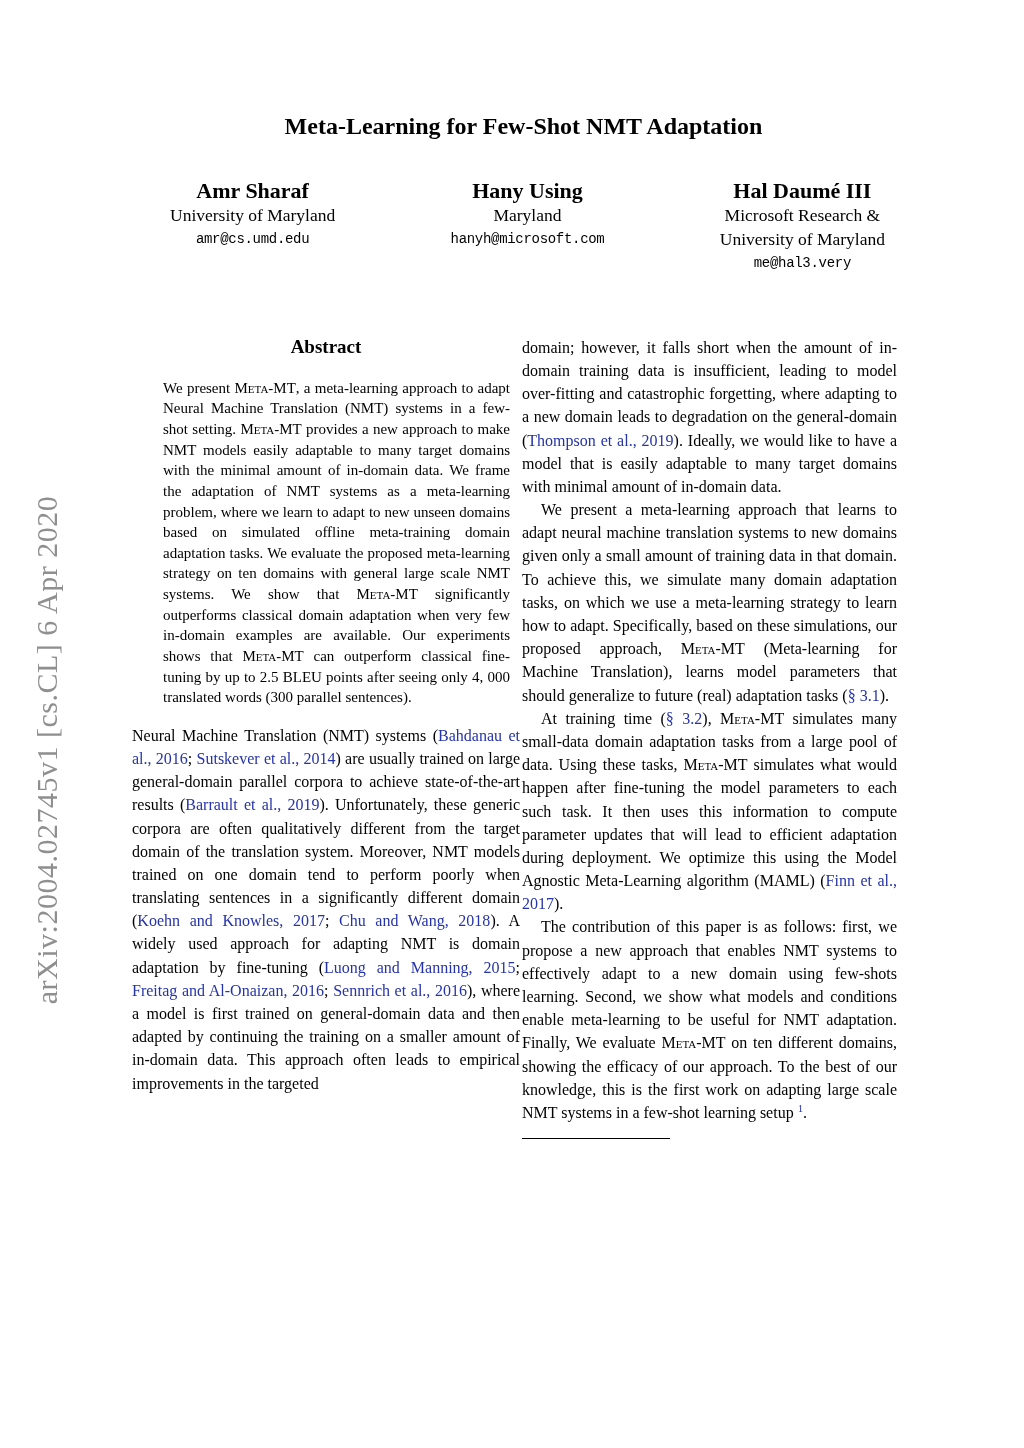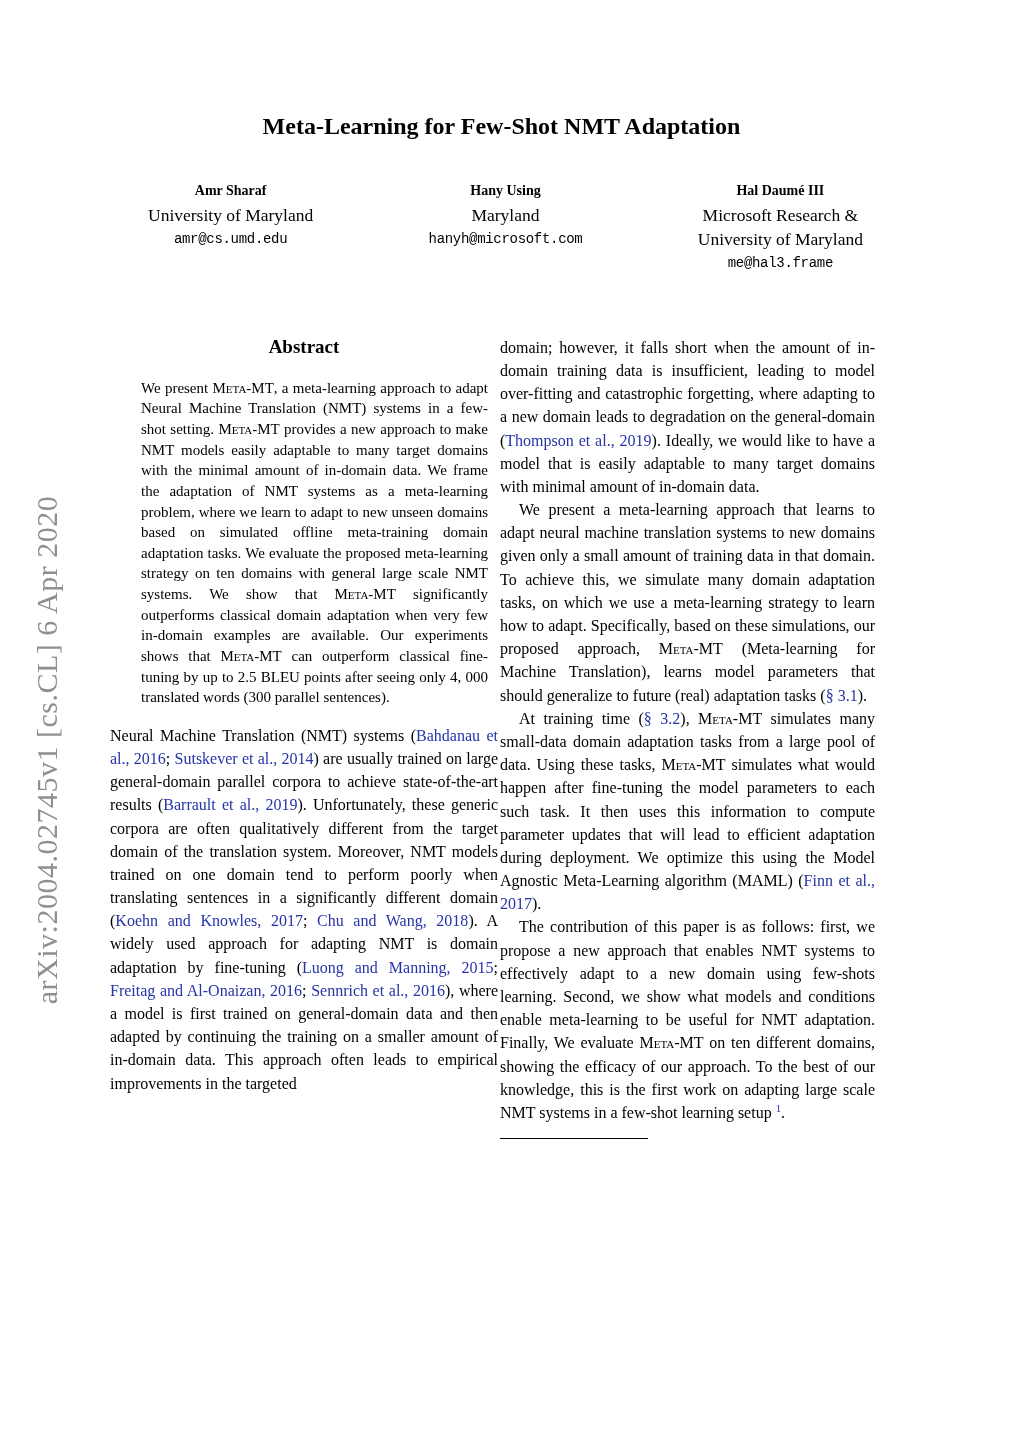--- a/index.html
+++ b/index.html
@@ -24,39 +24,39 @@
     left: 47px;
     transform: translate(-50%, -50%) rotate(-90deg);
     transform-origin: center center;
     white-space: nowrap;
     font-size: 30px;
     color: var(--watermark-color);
     letter-spacing: 0.5px;
   }
   .content {
     position: absolute;
-    left: 110px;
+    left: 132px;
     top: 0;
     width: 783px;
   }
   .title {
     margin: 112px 0 0 0;
     text-align: center;
     font-size: 24px;
     font-weight: bold;
     line-height: 1.2;
   }
   .authors {
     margin-top: 38px;
     display: flex;
     justify-content: space-between;
     padding: 0 30px 0 38px;
   }
   .author { text-align: center; }
-  .author-name { font-size: 14px; font-weight: bold; line-height: 24px; }
+  .author-name { font-size: 22px; font-weight: bold; line-height: 24px; }
   .author-affil { font-size: 17.5px; line-height: 24px; }
   .author-email {
     font-family: "Liberation Mono", "DejaVu Sans Mono", monospace;
     font-size: 14px;
     line-height: 25px;
     letter-spacing: -0.3px;
   }
   .columns {
     display: flex;
     gap: 2px;
@@ -130,21 +130,21 @@
     </div>
     <div class="author">
       <div class="author-name">Hany Using</div>
       <div class="author-affil">Maryland</div>
       <div class="author-email">hanyh@microsoft.com</div>
     </div>
     <div class="author">
       <div class="author-name">Hal Daumé III</div>
       <div class="author-affil">Microsoft Research &amp;</div>
       <div class="author-affil">University of Maryland</div>
-      <div class="author-email">me@hal3.frame</div>
+      <div class="author-email">me@hal3.very</div>
     </div>
   </div>
 
   <div class="columns">
 
     <div class="col-left">
       <div class="abstract-heading">Abstract</div>
       <div class="abstract-body para"><span>We present </span><span class="seg-sc">Meta-MT</span><span>, a meta-learning approach to adapt Neural Machine Translation (NMT) systems in a few-shot setting. </span><span class="seg-sc">Meta-MT</span><span> provides a new approach to make NMT models easily adaptable to many target domains with the minimal amount of in-domain data. We frame the adaptation of NMT systems as a meta-learning problem, where we learn to adapt to new unseen domains based on simulated offline meta-training domain adaptation tasks. We evaluate the proposed meta-learning strategy on ten domains with general large scale NMT systems. We show that </span><span class="seg-sc">Meta-MT</span><span> significantly outperforms classical domain adaptation when very few in-domain examples are available. Our experiments shows that </span><span class="seg-sc">Meta-MT</span><span> can outperform classical fine-tuning by up to 2.5 BLEU points after seeing only 4, 000 translated words (300 parallel sentences).</span></div>
 
       <div class="para body-text first-para"><span>Neural Machine Translation (NMT) systems (</span><span class="seg-link">Bahdanau et al., 2016</span><span>; </span><span class="seg-link">Sutskever et al., 2014</span><span>) are usually trained on large general-domain parallel corpora to achieve state-of-the-art results (</span><span class="seg-link">Barrault et al., 2019</span><span>).  Unfortunately, these generic corpora are often qualitatively different from the target domain of the translation system.  Moreover, NMT models trained on one domain tend to perform poorly when translating sentences in a significantly different domain (</span><span class="seg-link">Koehn and Knowles, 2017</span><span>; </span><span class="seg-link">Chu and Wang, 2018</span><span>).  A widely used approach for adapting NMT is </span><span class="seg-i">domain adaptation by fine-tuning</span><span> (</span><span class="seg-link">Luong and Manning, 2015</span><span>; </span><span class="seg-link">Freitag and Al-Onaizan, 2016</span><span>; </span><span class="seg-link">Sennrich et al., 2016</span><span>), where a model is first trained on general-domain data and then adapted by continuing the training on a smaller amount of in-domain data.  This approach often leads to empirical improvements in the targeted</span></div>

